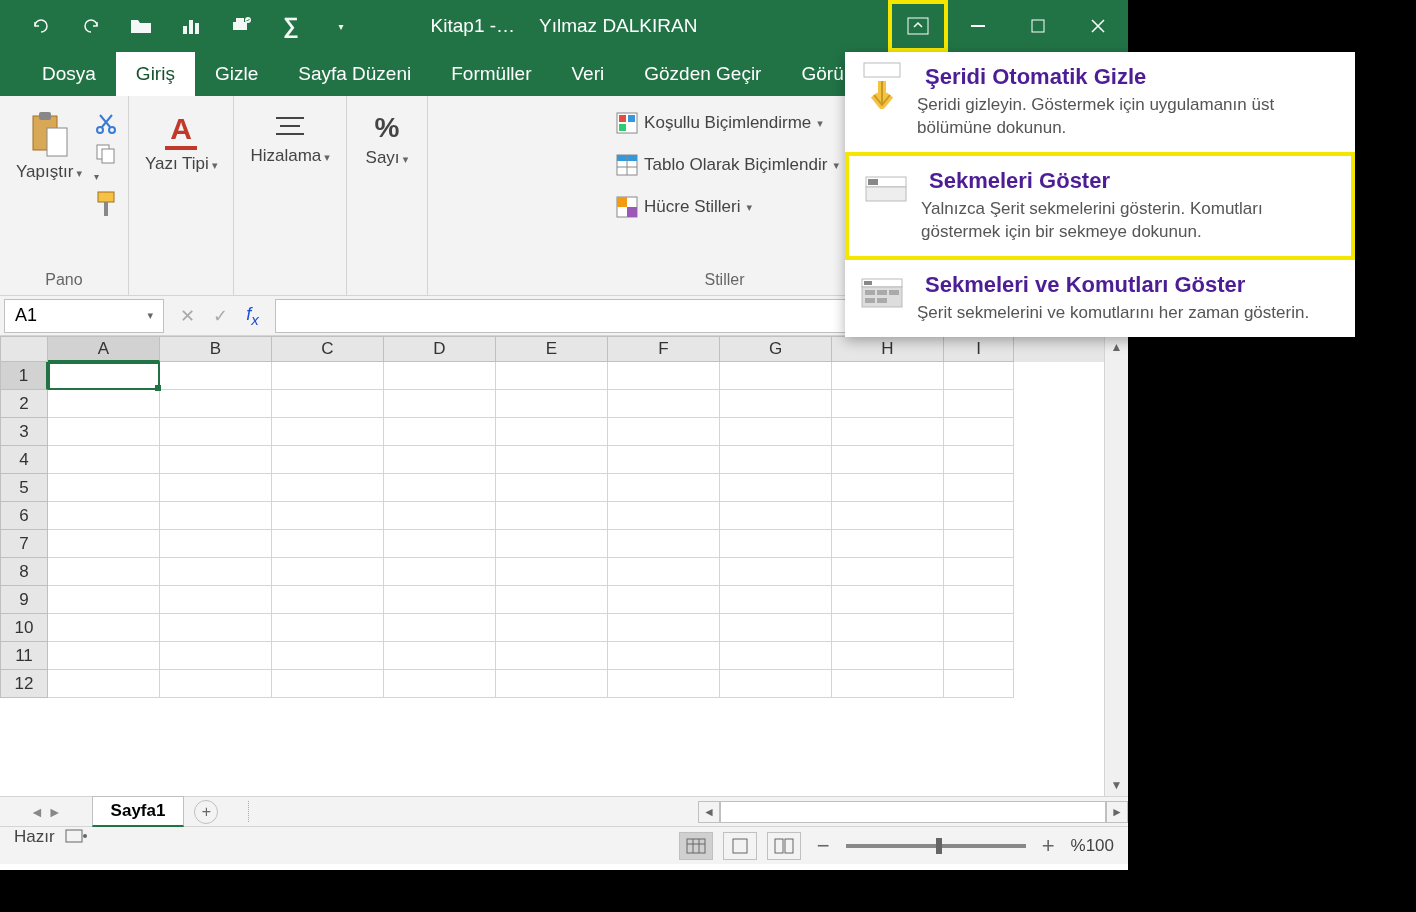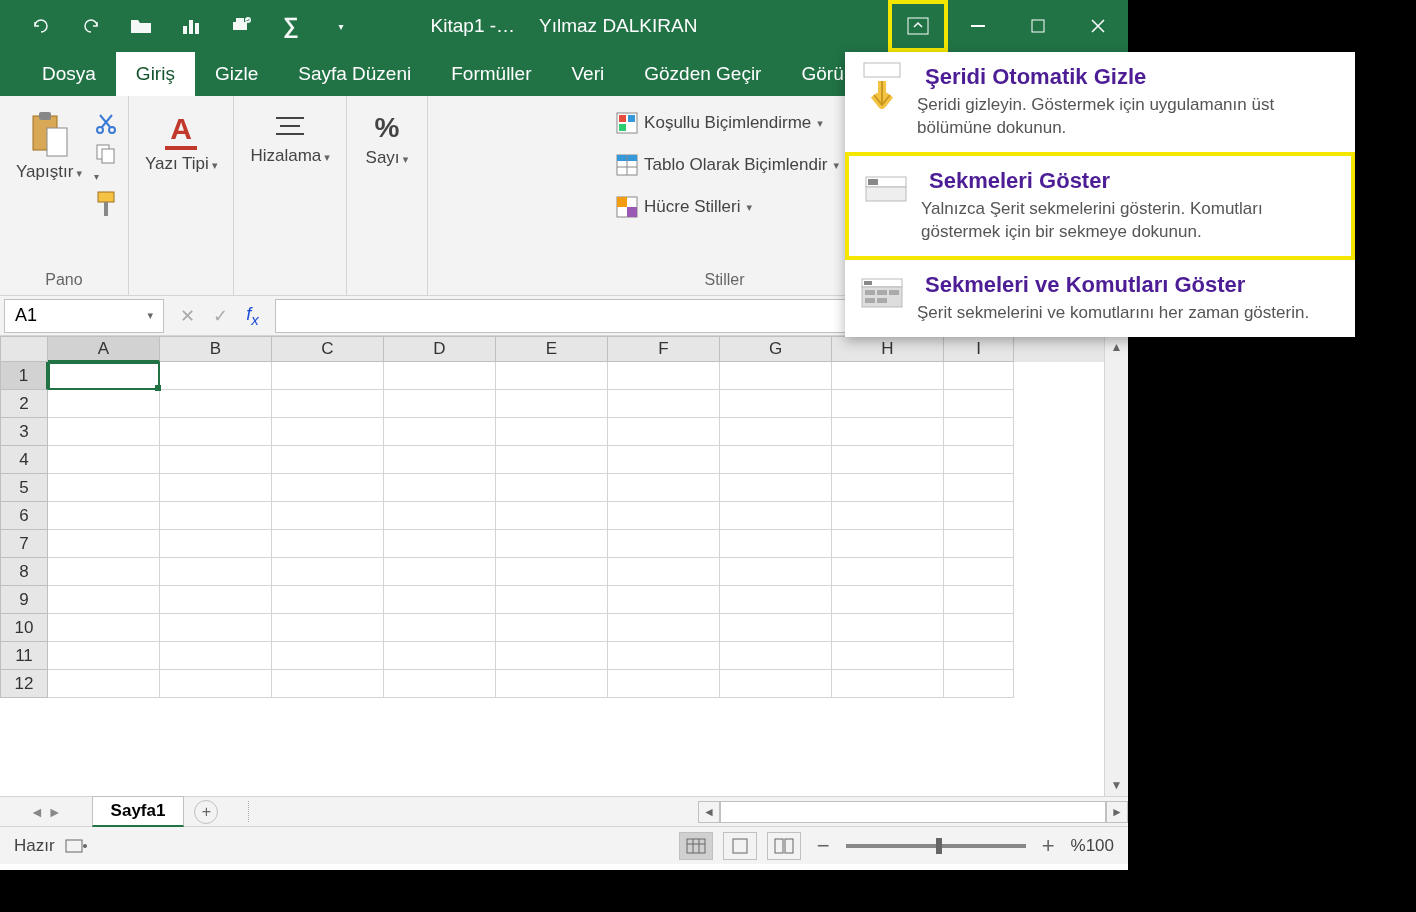--- a/index.html
+++ b/index.html
@@ -43,21 +43,21 @@
   .vscroll { position: absolute; right: 0; top: 0; width: 24px; height: 100%; background: #f0f0f0; border-left:1px solid #d4d4d4; display:flex; flex-direction:column; align-items:center;}
   .vscroll .arr{height:22px;width:100%;display:flex;align-items:center;justify-content:center;color:#666;font-size:12px;}
   .vscroll .thumb{width:16px;flex:1;}
   .sheet-tabs { height: 30px; background: #f3f3f3; border-top:1px solid #d4d4d4; display: flex; align-items: center; padding-left: 10px; gap:10px; position:relative;}
   .sheet-nav{display:flex;gap:16px;color:#888;font-size:14px;padding:0 20px;}
   .sheet-tab { padding: 4px 18px; background: #fff; border: 1px solid #c0c0c0; border-bottom: 2px solid #217346; font-size: 17px; font-weight:600;}
   .add-sheet { width:24px; height:24px; border:1px solid #c0c0c0; border-radius:50%; display:flex; align-items:center; justify-content:center; color:#666;}
   .hscroll{position:absolute;right:0;display:flex;align-items:center;height:100%;width:430px;}
   .hscroll .arr{width:22px;height:22px;display:flex;align-items:center;justify-content:center;border:1px solid #c0c0c0;color:#666;font-size:12px;}
   .hscroll .track{flex:1;height:22px;border:1px solid #c0c0c0;background:#fff;}
-  .statusbar { height: 38px; background: #f3f3f3; border-top:1px solid #d4d4d4; display: flex; align-items: center; padding: 0 14px; font-size: 17px; color:#444; gap:10px;}
+  .statusbar { height: 38px; background: #f3f3f3; border-top:1px solid #d4d4d4; display: flex; padding: 0 14px; font-size: 17px; color:#444; gap:10px;}
   .status-right{margin-left:auto;display:flex;align-items:center;gap:10px;}
   .viewbtn{width:34px;height:28px;border:1px solid #c0c0c0;display:flex;align-items:center;justify-content:center;}
   .viewbtn.active{background:#d0d0d0;}
   .zoom-slider{width:180px;height:4px;background:#888;position:relative;}
   .zoom-slider::before{content:"";position:absolute;left:50%;top:-6px;width:6px;height:16px;background:#666;}
   
   .ribbon-menu { position: absolute; top: 52px; left: 845px; width: 510px; background: #fff; box-shadow: 0 4px 12px rgba(0,0,0,0.3); z-index: 100; }
   .menu-item { display: flex; gap: 14px; padding: 12px 16px; }
   .menu-item.hl { border: 4px solid #f5e600; }
   .menu-icon { width: 42px; height: 42px; flex-shrink:0; display:flex; align-items:center; justify-content:center;}

